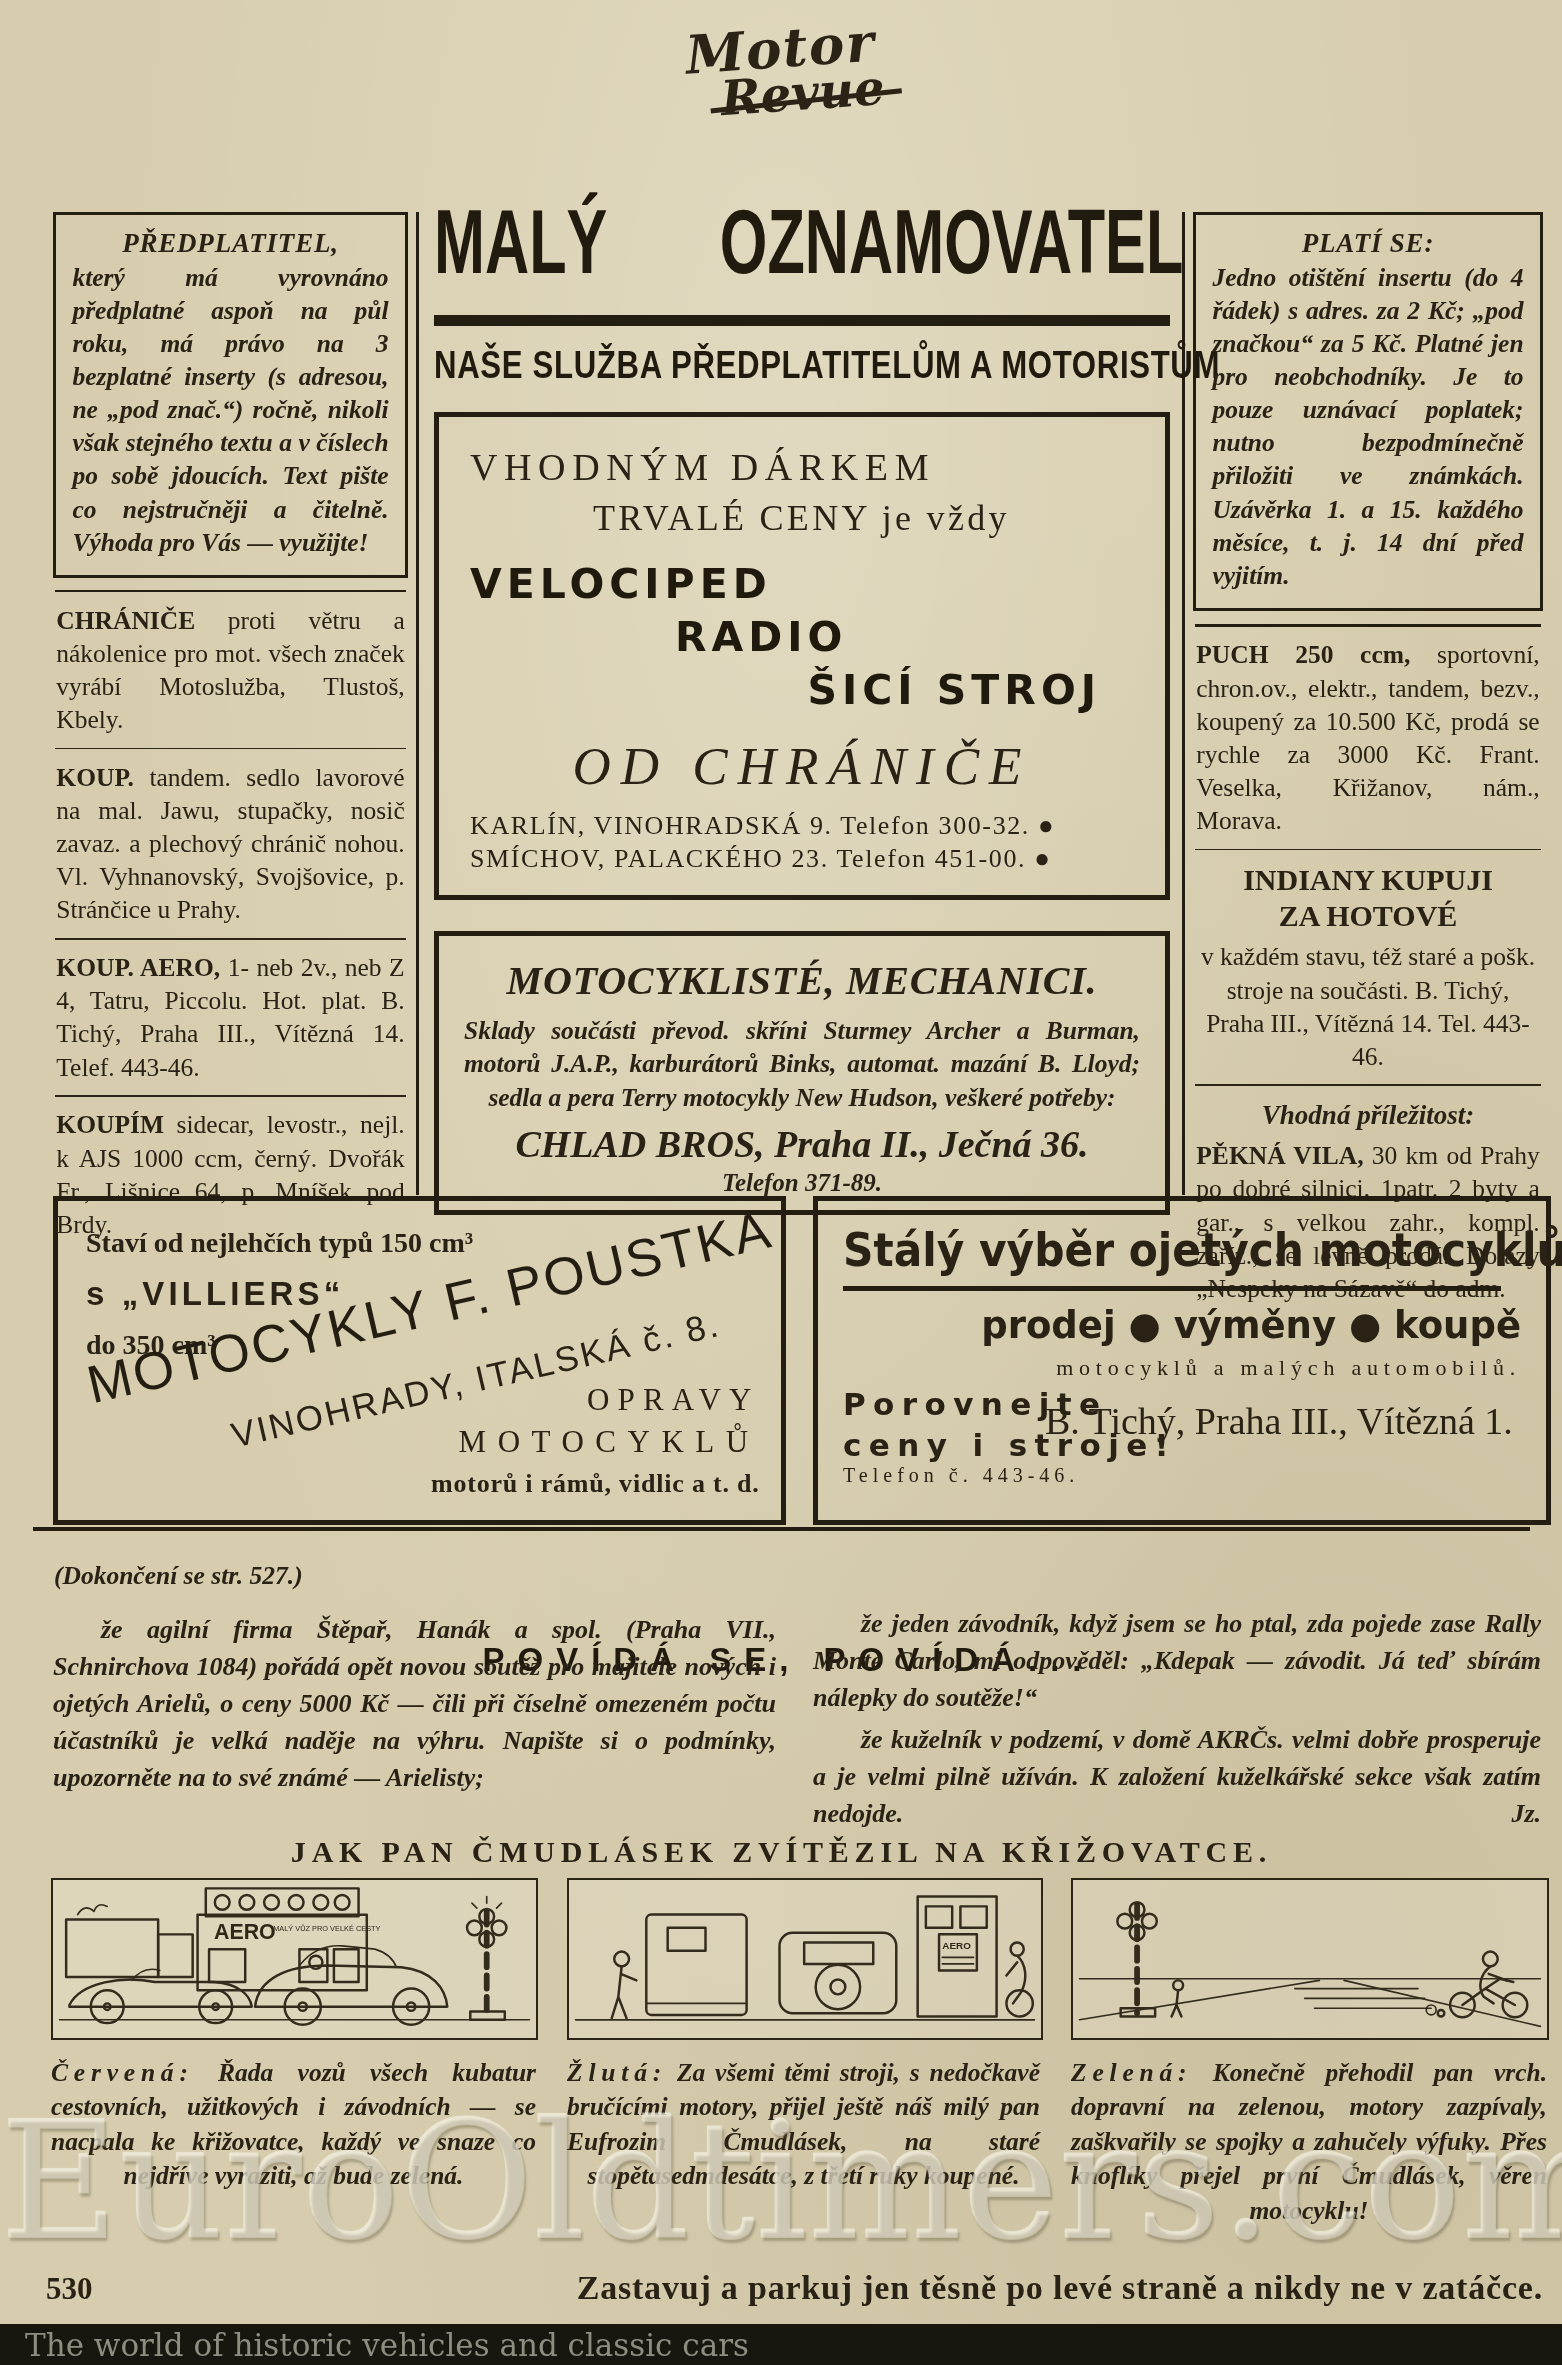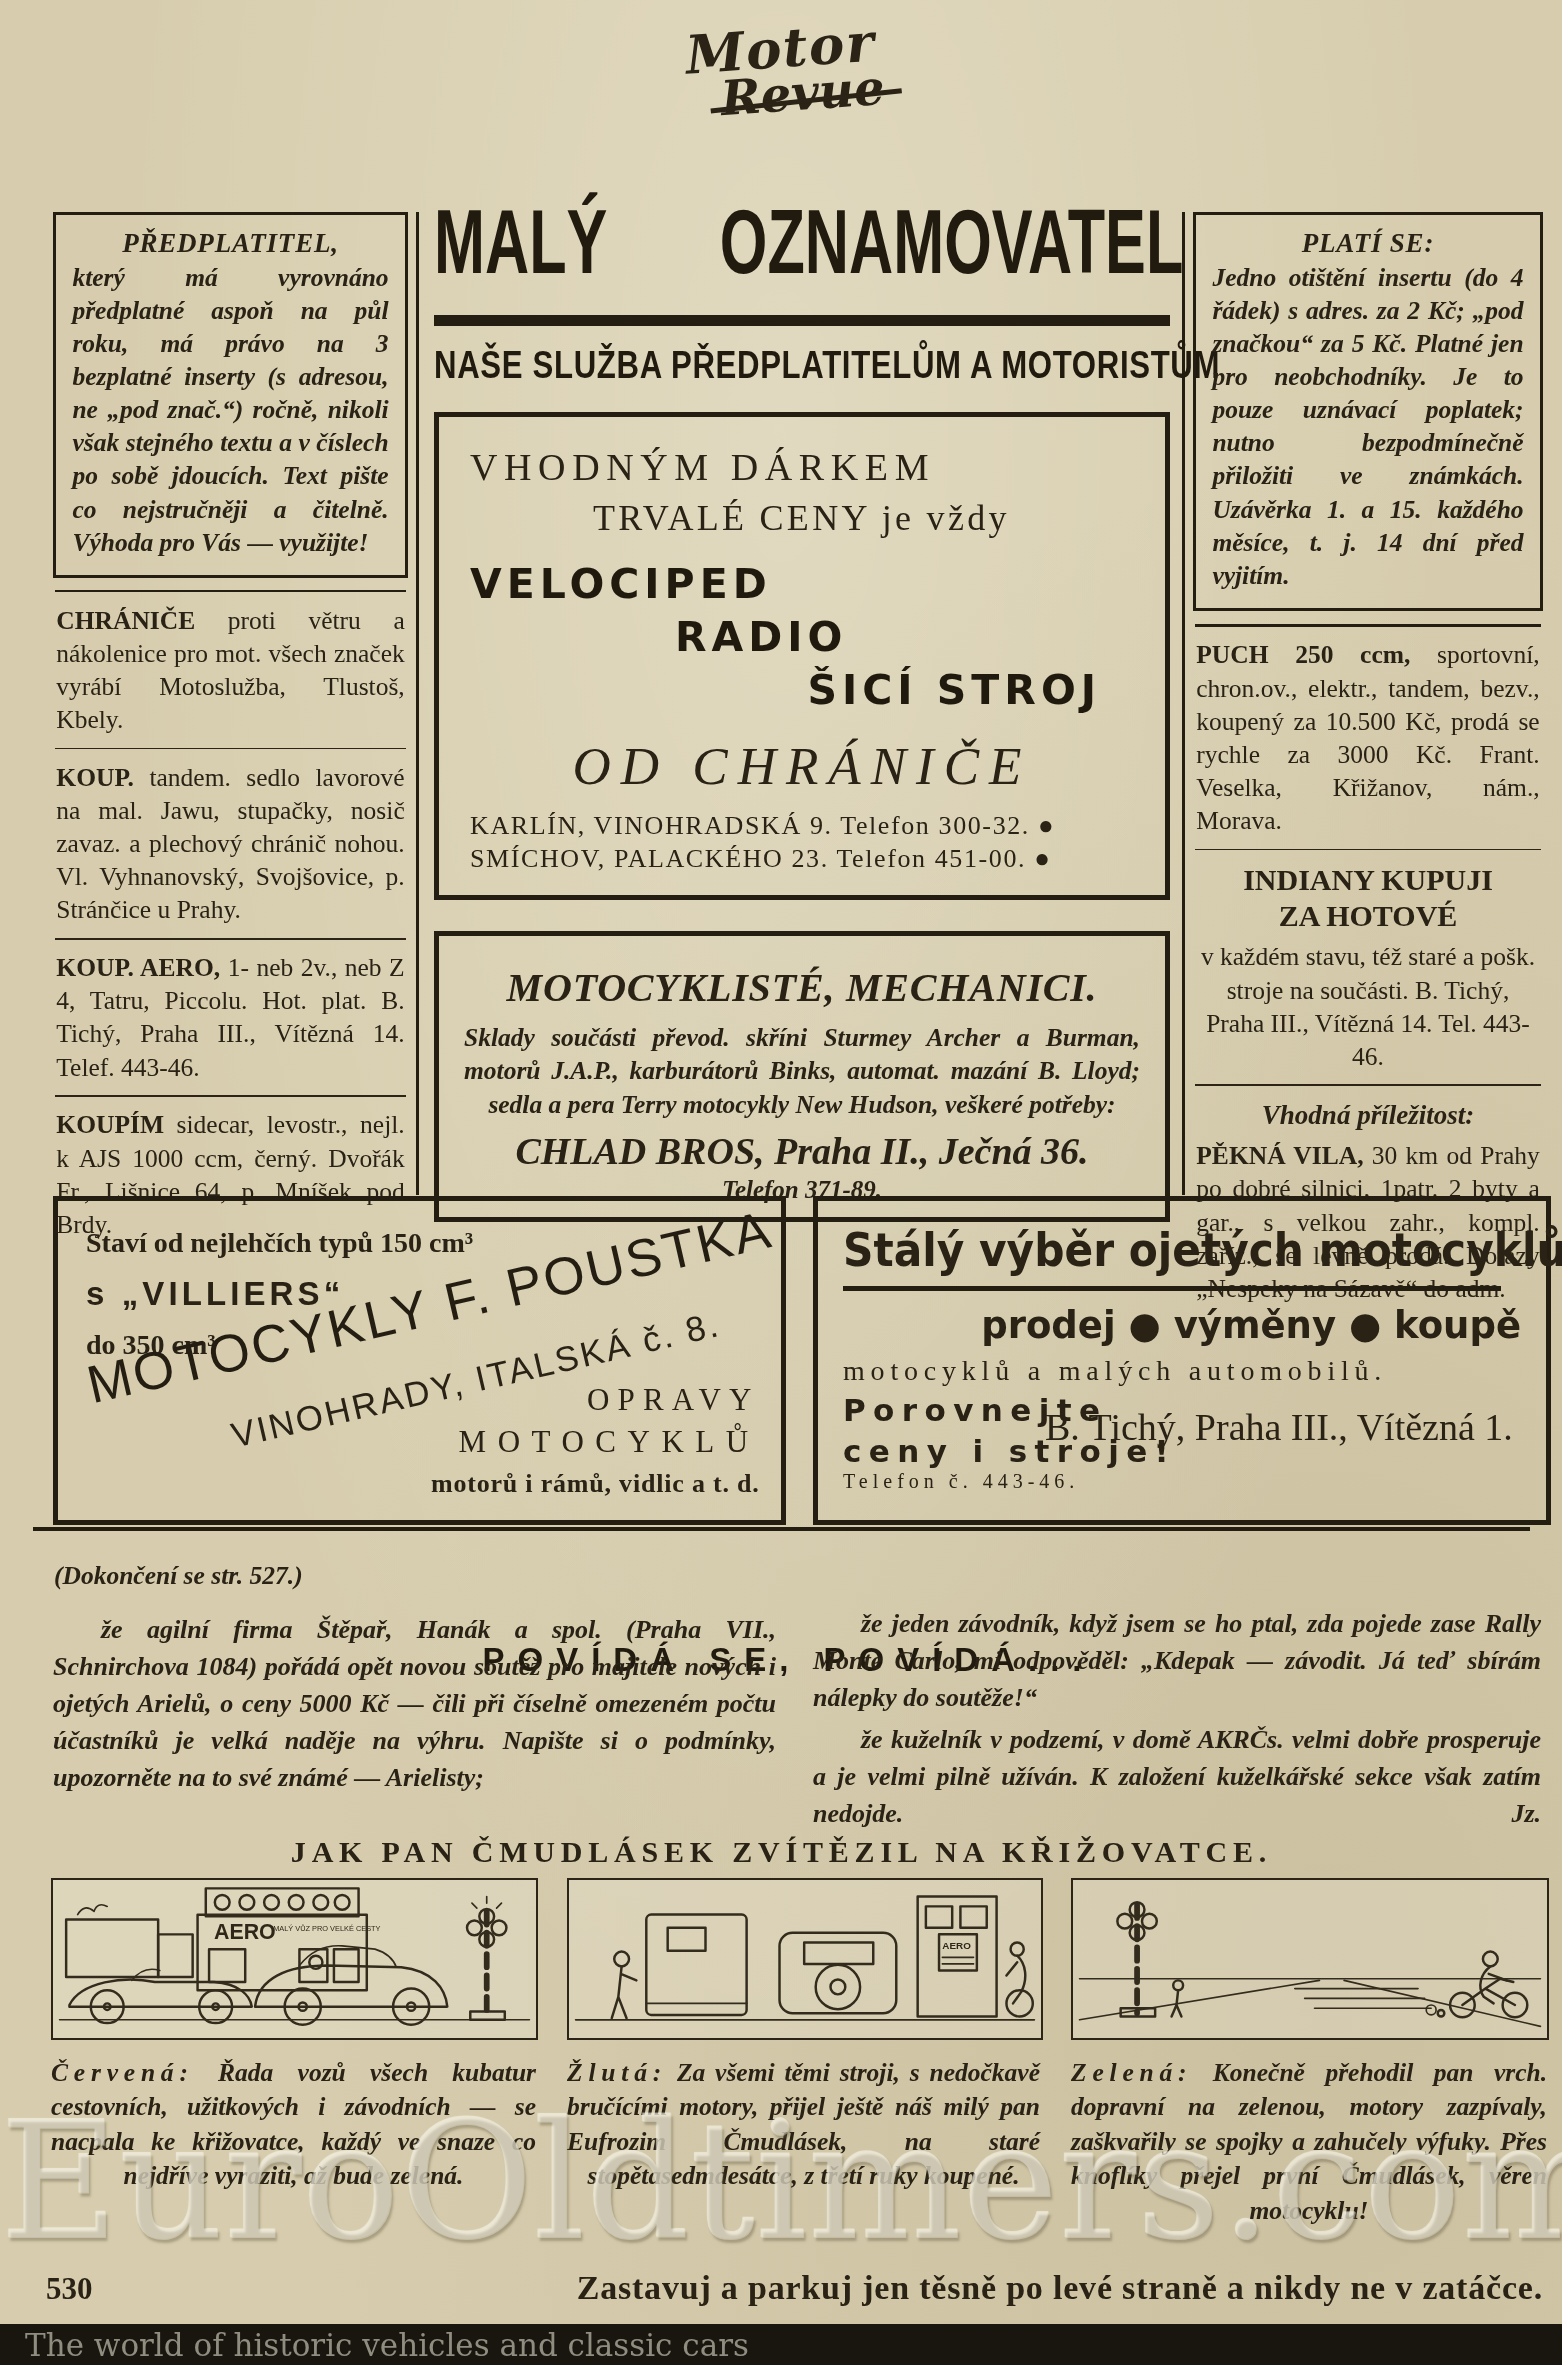--- a/index.html
+++ b/index.html
@@ -44,21 +44,21 @@
   .vondrich{margin-top:25px;border:5.8px solid #241d12;padding:28px 31px 21.4px 31px;}
   .v-line1{font-size:38px;letter-spacing:6.6px;}
   .v-line2{font-size:36px;letter-spacing:3.3px;margin:8.2px 0 0 123px;}
   .v-prod{font-family:"DejaVu Sans",sans-serif;font-weight:bold;color:#201a0e;}
   .v-p1{font-size:41px;letter-spacing:5px;margin-top:21.4px;}
   .v-p2{font-size:41px;letter-spacing:5px;margin:5px 0 0 205px;}
   .v-p3{font-size:41px;letter-spacing:5px;margin-top:5px;text-align:right;padding-right:33px;}
   .v-vendor{font-size:53px;letter-spacing:10px;margin-top:21.4px;text-align:center;font-style:italic;}
   .v-addr{font-size:26px;letter-spacing:1.6px;margin-top:15px;}
   .v-addr2{margin-top:3.3px;}
-  .chlad{margin-top:31px;border:5.8px solid #241d12;padding:28px 25px 13px 25px;}
+  .chlad{margin-top:31px;border:5.8px solid #241d12;padding:21px 25px 13px 25px;}
   .c-title{font-weight:bold;font-style:italic;font-size:40px;text-align:center;letter-spacing:0.8px;}
   .c-body{font-style:italic;font-weight:bold;font-size:25.5px;line-height:1.3;text-align:justify;margin-top:10px;text-align-last:center;}
   .c-vendor{font-weight:bold;font-style:italic;font-size:38px;text-align:center;margin-top:8.2px;}
   .c-phone{font-style:italic;font-weight:bold;font-size:25px;text-align:center;margin-top:3.3px;}
   
   .r-head2{font-weight:bold;font-size:30px;text-align:center;line-height:1.2;}
   .r-center{text-align:center;}
   .vila-head{font-weight:bold;font-style:italic;font-size:27px;text-align:center;}
   
   .midbox{border:5.8px solid #241d12;position:absolute;}
@@ -73,21 +73,21 @@
   .p-right{position:absolute;right:21.4px;bottom:21.4px;text-align:right;}
   .p-l4{font-size:31px;letter-spacing:8.2px;}
   .p-l5{font-size:31px;letter-spacing:11.5px;margin-top:6.6px;}
   .p-l6{font-weight:bold;font-size:26px;margin-top:8.2px;letter-spacing:0.8px;}
   .tichy{left:813px;top:1196px;width:728px;height:319px;padding:0;}
   .t-in{position:relative;padding:21.4px 25px;}
   .t-title{font-family:"DejaVu Sans",sans-serif;font-weight:bold;font-size:47px;white-space:nowrap;}
   .t-title span{display:inline-block;transform:scaleX(.9);transform-origin:left;}
   .t-underline{height:5px;background:#241d12;width:97%;margin-top:8.2px;}
   .t-prodej{font-family:"DejaVu Sans",sans-serif;font-weight:bold;font-size:37px;text-align:right;margin-top:13px;}
-  .t-small{font-size:28px;letter-spacing:5.8px;text-align:left;margin-top:8.2px;white-space:nowrap;}
+  .t-small{font-size:22px;letter-spacing:5.8px;text-align:right;margin-top:8.2px;white-space:nowrap;}
   .t-por{font-family:"DejaVu Sans",sans-serif;font-weight:bold;font-size:31px;letter-spacing:7.4px;margin-top:5px;}
   .t-por2{margin-top:5px;}
   .t-vendor{font-size:38px;text-align:right;margin-top:-64px;padding-right:8.2px;}
   .t-tel{font-size:20px;letter-spacing:5px;margin-top:21.4px;}
   .wide-rule{left:33px;right:33px;top:1527px;height:4.1px;}
   
   .gossip-note{left:54px;top:1561px;font-weight:bold;font-style:italic;font-size:25.5px;}
   .gossip-title{left:386px;top:1641px;width:805px;text-align:center;font-family:"Liberation Sans",sans-serif;
                 font-weight:bold;font-size:33px;letter-spacing:13px;white-space:nowrap;color:#211a0e;}
   .gossip{font-style:italic;font-weight:bold;font-size:26px;line-height:1.42;text-align:justify;}

